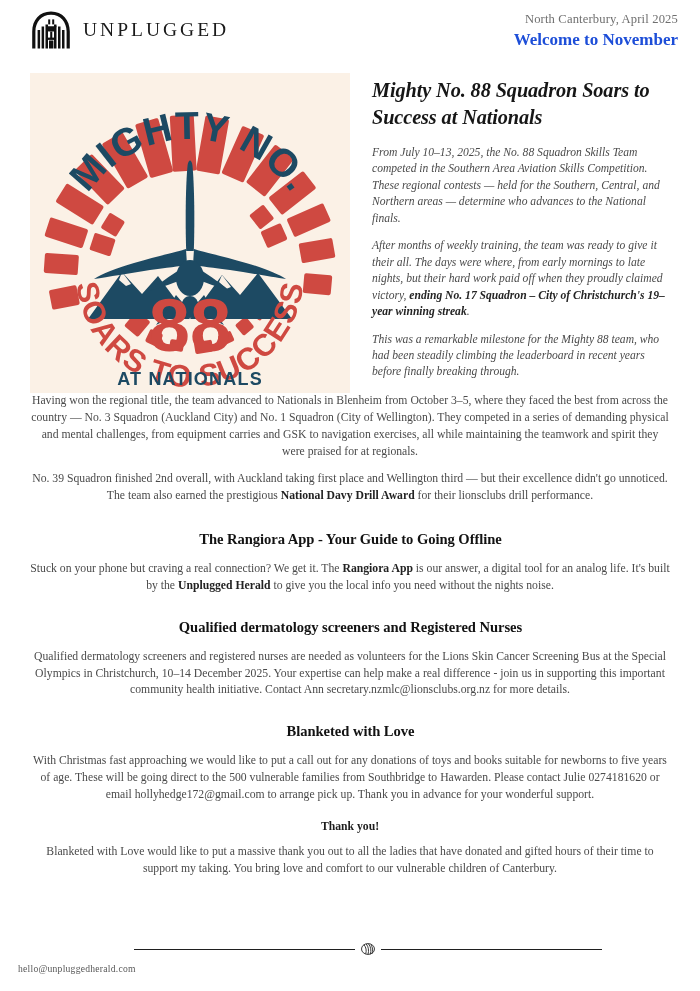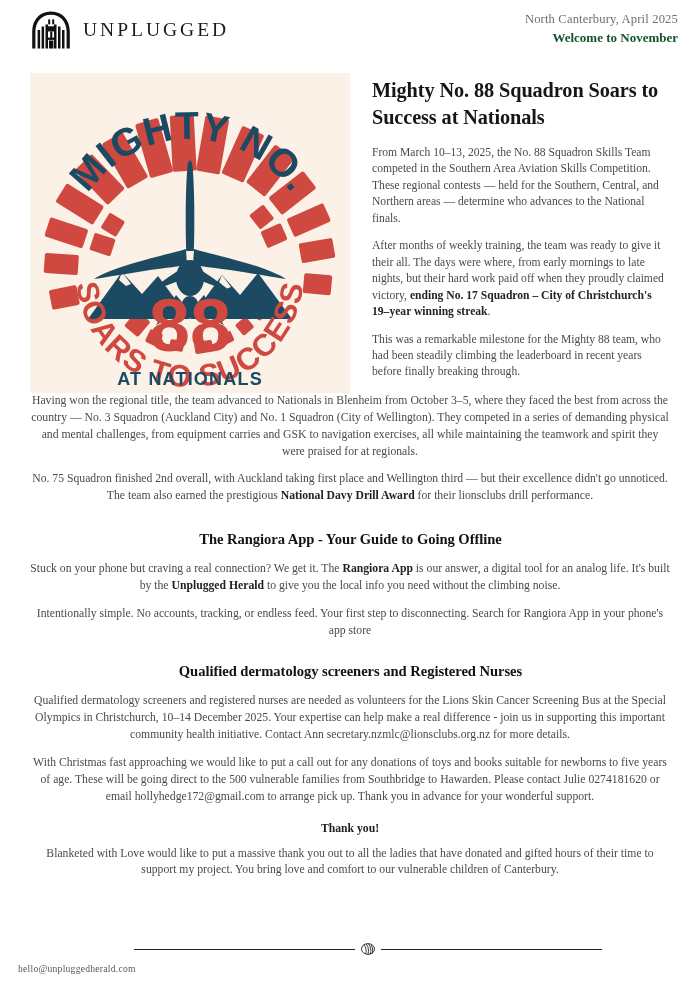--- a/index.html
+++ b/index.html
@@ -53,23 +53,23 @@
     text-align: right;
     padding-top: 2px;
   }
   .issue-line {
     font-size: 12.6px;
     color: #6f6f6f;
     letter-spacing: 0.15px;
     white-space: nowrap;
   }
   .issue-title {
-    font-size: 13px;
+    font-size: 17px;
     font-weight: bold;
-    color: #14532d;
+    color: #1d4ed8;
     margin-top: 3px;
     white-space: nowrap;
   }
 
   
   .hero {
     position: absolute;
     left: 30px;
     top: 73px;
     width: 640px;
@@ -79,21 +79,21 @@
   .badge-panel {
     width: 320px;
     height: 320px;
     flex: none;
     background: #fbf1e6;
     position: relative;
     overflow: hidden;
   }
   .badge-panel svg { display: block; }
 
-  .hero-text { flex: 1; padding-top: 4px; }
+  .hero-text { flex: 1; padding-top: 4px; font-style: italic; }
   .hero-title {
     font-size: 20.3px;
     font-weight: bold;
     line-height: 1.33;
     color: #161616;
     margin: 0 0 14px 0;
     letter-spacing: -0.1px;
   }
   .hero-text p {
     margin: 0 0 11px 0;
@@ -345,41 +345,41 @@
         <textPath href="#arcBottom" startOffset="50%" text-anchor="middle">SOARS TO SUCCESS</textPath>
       </text>
 
       <text x="160" y="312" font-family="Liberation Sans, sans-serif" font-size="18" font-weight="bold" fill="#1d4a63" text-anchor="middle" letter-spacing="1.2">AT NATIONALS</text>
     </svg>
   </div>
 
   <div class="hero-text">
     <h1 class="hero-title">Mighty No. 88 Squadron Soars to Success at Nationals</h1>
     <div>
-        <p><span>From March 10–13, 2025, the No. 88 Squadron Skills Team competed in the Southern Area Aviation Skills Competition. These regional contests — held for the Southern, Central, and Northern areas — determine who advances to the National finals.</span></p>
+        <p><span>From July 10–13, 2025, the No. 88 Squadron Skills Team competed in the Southern Area Aviation Skills Competition. These regional contests — held for the Southern, Central, and Northern areas — determine who advances to the National finals.</span></p>
         <p><span>After months of weekly training, the team was ready to give it their all. The days were where, from early mornings to late nights, but their hard work paid off when they proudly claimed victory, </span><b>ending No. 17 Squadron – City of Christchurch's 19–year winning streak</b><span>.</span></p>
         <p><span>This was a remarkable milestone for the Mighty 88 team, who had been steadily climbing the leaderboard in recent years before finally breaking through.</span></p>
       </div>
   </div>
 </div>
 
 <div class="body-col">
   <div>
       <p><span>Having won the regional title, the team advanced to Nationals in Blenheim from October 3–5, where they faced the best from across the country — No. 3 Squadron (Auckland City) and No. 1 Squadron (City of Wellington). They competed in a series of demanding physical and mental challenges, from equipment carries and GSK to navigation exercises, all while maintaining the teamwork and spirit they were praised for at regionals.</span></p>
-      <p><span>No. 75 Squadron finished 2nd overall, with Auckland taking first place and Wellington third — but their excellence didn't go unnoticed. The team also earned the prestigious </span><b>National Davy Drill Award</b><span> for their lionsclubs drill performance.</span></p>
+      <p><span>No. 39 Squadron finished 2nd overall, with Auckland taking first place and Wellington third — but their excellence didn't go unnoticed. The team also earned the prestigious </span><b>National Davy Drill Award</b><span> for their lionsclubs drill performance.</span></p>
     </div>
   <div>
       <div class="sec-head first">The Rangiora App - Your Guide to Going Offline</div>
-      <p><span>Stuck on your phone but craving a real connection? We get it. The </span><b>Rangiora App</b><span> is our answer, a digital tool for an analog life. It's built by the </span><b>Unplugged Herald</b><span> to give you the local info you need without the climbing noise.</span></p>
-      <p><span>Intentionally simple. No accounts, tracking, or endless feed. Your first step to disconnecting. Search for Rangiora App in your phone's app store</span></p>
+      <p><span>Stuck on your phone but craving a real connection? We get it. The </span><b>Rangiora App</b><span> is our answer, a digital tool for an analog life. It's built by the </span><b>Unplugged Herald</b><span> to give you the local info you need without the nights noise.</span></p>
       <div class="sec-head">Qualified dermatology screeners and Registered Nurses</div>
       <p><span>Qualified dermatology screeners and registered nurses are needed as volunteers for the Lions Skin Cancer Screening Bus at the Special Olympics in Christchurch, 10–14 December 2025. Your expertise can help make a real difference - join us in supporting this important community health initiative. Contact Ann secretary.nzmlc@lionsclubs.org.nz for more details.</span></p>
+      <div class="sec-head">Blanketed with Love</div>
       <p><span>With Christmas fast approaching we would like to put a call out for any donations of toys and books suitable for newborns to five years of age. These will be going direct to the 500 vulnerable families from Southbridge to Hawarden. Please contact Julie 0274181620 or email hollyhedge172@gmail.com to arrange pick up. Thank you in advance for your wonderful support.</span></p>
       <div class="lede-bold">Thank you!</div>
-      <p><span>Blanketed with Love would like to put a massive thank you out to all the ladies that have donated and gifted hours of their time to support my project. You bring love and comfort to our vulnerable children of Canterbury.</span></p>
+      <p><span>Blanketed with Love would like to put a massive thank you out to all the ladies that have donated and gifted hours of their time to support my taking. You bring love and comfort to our vulnerable children of Canterbury.</span></p>
     </div>
 </div>
 
 <div class="footer">
   <div class="rule-wrap">
     <div class="rule-line"></div>
     <div class="rule-orn">
       <svg viewBox="0 0 22 20" width="20" height="18">
         <g fill="none" stroke="#262626" stroke-width="1">
           <ellipse cx="11" cy="10" rx="7.2" ry="6"></ellipse>

